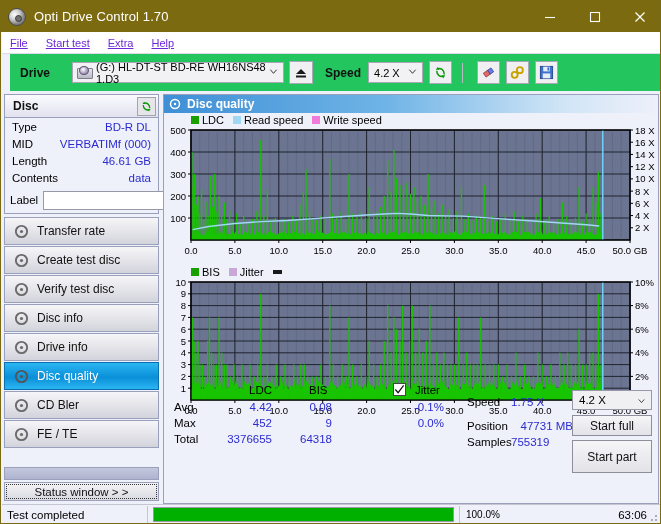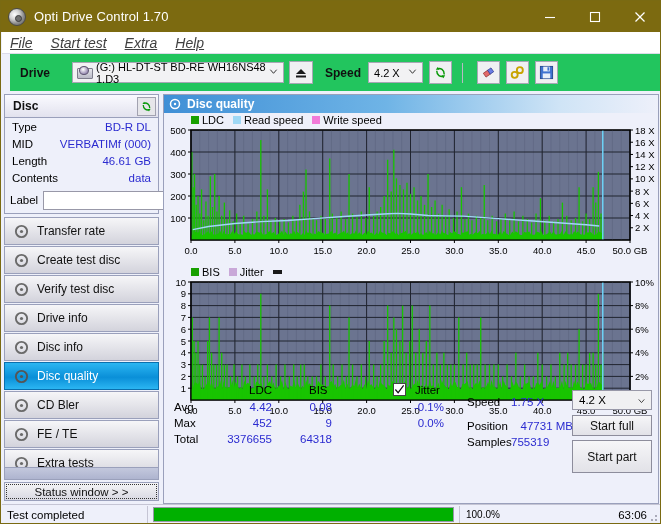--- a/index.html
+++ b/index.html
@@ -47,21 +47,21 @@
   .win-btn svg { display:block; }
 
   
   .menubar {
     position: absolute; left: 1px; top: 31px; width: 659px; height: 22px;
     background: #ffffff;
     display: flex; align-items: center; padding-left: 8px;
     border-bottom: 1px solid #dcdcea;
   }
   .menu-item {
-    font-size: 14px; color: #404040; margin-right: 18px; cursor: default; font-style: italic;
+    font-size: 11px; color: #6d28d9; margin-right: 18px; cursor: default;
   }
   .menu-item u { text-decoration: underline; }
 
   
   .drivebar {
     position: absolute; left: 1px; top: 53px; width: 659px; height: 37px;
     background: #22c55e;
     display: flex; align-items: center; margin-left: 8px;
   }
   .drive-label { font-size: 12px; font-weight: bold; color: #111; margin-left: 10px; width: 52px; }
@@ -376,30 +376,30 @@
       </span>
       <span>Verify test disc</span>
     </div>
     <div class="navitem">
       <span class="nicon">
         <svg width="15" height="15" viewBox="0 0 16 16">
             <circle cx="8" cy="8" r="6" fill="none" stroke="#6a6a6a" stroke-width="2"></circle>
             <circle cx="8" cy="8" r="1.7" fill="#6a6a6a"></circle>
           </svg>
       </span>
-      <span>Drive info</span>
+      <span>Disc info</span>
     </div>
     <div class="navitem">
       <span class="nicon">
         <svg width="15" height="15" viewBox="0 0 16 16">
             <circle cx="8" cy="8" r="6" fill="none" stroke="#6a6a6a" stroke-width="2"></circle>
             <circle cx="8" cy="8" r="1.7" fill="#6a6a6a"></circle>
           </svg>
       </span>
-      <span>Disc info</span>
+      <span>Drive info</span>
     </div>
     <div class="navitem sel">
       <span class="nicon">
         <svg width="15" height="15" viewBox="0 0 16 16">
             <circle cx="8" cy="8" r="6" fill="none" stroke="#555" stroke-width="2"></circle>
             <circle cx="8" cy="8" r="1.7" fill="#555"></circle>
           </svg>
       </span>
       <span>Disc quality</span>
     </div>
@@ -413,29 +413,20 @@
       <span>CD Bler</span>
     </div>
     <div class="navitem">
       <span class="nicon">
         <svg width="15" height="15" viewBox="0 0 16 16">
             <circle cx="8" cy="8" r="6" fill="none" stroke="#6a6a6a" stroke-width="2"></circle>
             <circle cx="8" cy="8" r="1.7" fill="#6a6a6a"></circle>
           </svg>
       </span>
       <span>FE / TE</span>
-    </div>
-    <div class="navitem">
-      <span class="nicon">
-        <svg width="15" height="15" viewBox="0 0 16 16">
-            <circle cx="8" cy="8" r="6" fill="none" stroke="#6a6a6a" stroke-width="2"></circle>
-            <circle cx="8" cy="8" r="1.7" fill="#6a6a6a"></circle>
-          </svg>
-      </span>
-      <span>Extra tests</span>
     </div>
   </div>
   <div class="leftfill"></div>
   <div class="statusbtn">Status window &gt; &gt;</div>
 
   <div class="content">
     <div class="content-header">
       <span class="ch-icon">
         <svg width="12" height="12" viewBox="0 0 16 16">
             <circle cx="8" cy="8" r="6" fill="none" stroke="#fff" stroke-width="2"></circle>

